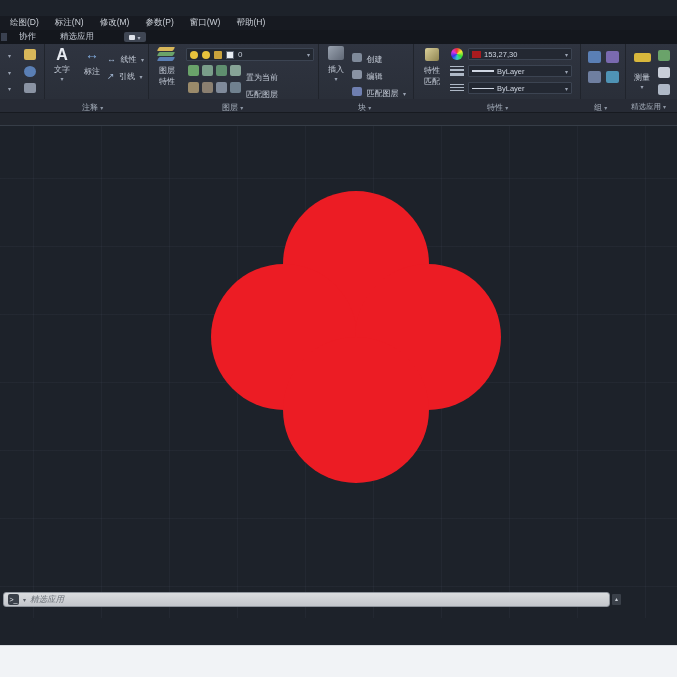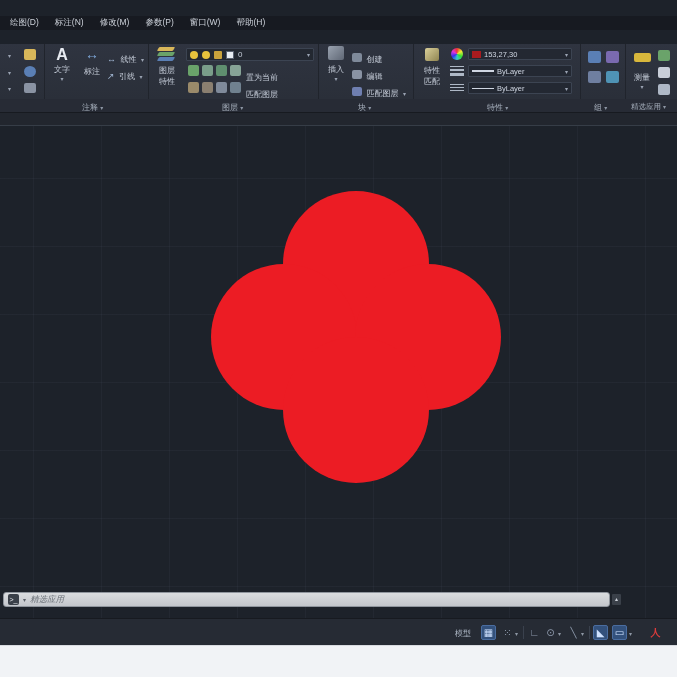--- a/index.html
+++ b/index.html
@@ -79,20 +79,29 @@
 
   <div class="abs menubar">
     <span>绘图(D)</span>
     <span>标注(N)</span>
     <span>修改(M)</span>
     <span>参数(P)</span>
     <span>窗口(W)</span>
     <span>帮助(H)</span>
   </div>
 
+  <div class="abs tabrow">
+    <span class="tab-sliver"></span>
+    <span class="tab">协作</span>
+    <span class="tab">精选应用</span>
+    <span class="wsbtn">
+      <span class="sq"></span>
+      <span class="c">▾</span>
+    </span>
+  </div>
 
   <div class="abs ribbon">
 
     <span class="abs ric" style="left:24px;top:5px;width:12px;height:11px;background:#d8b75a;"></span>
     <span class="abs caret" style="left:8px;top:8px;">▾</span>
     <span class="abs ric" style="left:24px;top:22px;width:12px;height:11px;background:#5a7fb5;border-radius:50%;"></span>
     <span class="abs caret" style="left:8px;top:25px;">▾</span>
     <span class="abs ric" style="left:24px;top:39px;width:12px;height:10px;background:#8a93a3;"></span>
     <span class="abs caret" style="left:8px;top:41px;">▾</span>
 
@@ -246,38 +255,20 @@
     <div class="circle" style="left: 283px; top: 211px; background: rgb(236, 28, 36);"></div>
   </div>
 
   <div class="abs cmdbar">
     <span class="cmdicon">&gt;_</span>
     <span class="caret" style="color:#5a6068;">▾</span>
     <span class="cmdtext">精选应用</span>
   </div>
   <span class="abs cmdscroll">▴</span>
 
-  <div class="abs statusbar">
-    <span class="stext" style="left:455px;">模型</span>
-    <span class="sicon active" style="left:481px;">▦</span>
-    <span class="sicon" style="left:500px;">⁙</span>
-    <span class="scaret" style="left:515px;">▾</span>
-    <span class="ssep" style="left:523px;"></span>
-    <span class="sicon" style="left:527px;">∟</span>
-    <span class="sicon" style="left:543px;">⊙</span>
-    <span class="scaret" style="left:558px;">▾</span>
-    <span class="sicon" style="left:566px;">╲</span>
-    <span class="scaret" style="left:581px;">▾</span>
-    <span class="ssep" style="left:589px;"></span>
-    <span class="sicon active" style="left:593px;">◣</span>
-    <span class="sicon active" style="left:612px;">▭</span>
-    <span class="scaret" style="left:629px;">▾</span>
-    <span class="sicon" style="left:648px;color:#e03c3c;font-weight:bold;">人</span>
-    <span class="sicon" style="left:668px;"></span>
-  </div>
 
   <div class="abs taskbar">
     
     
 
     
     
     
     
     

